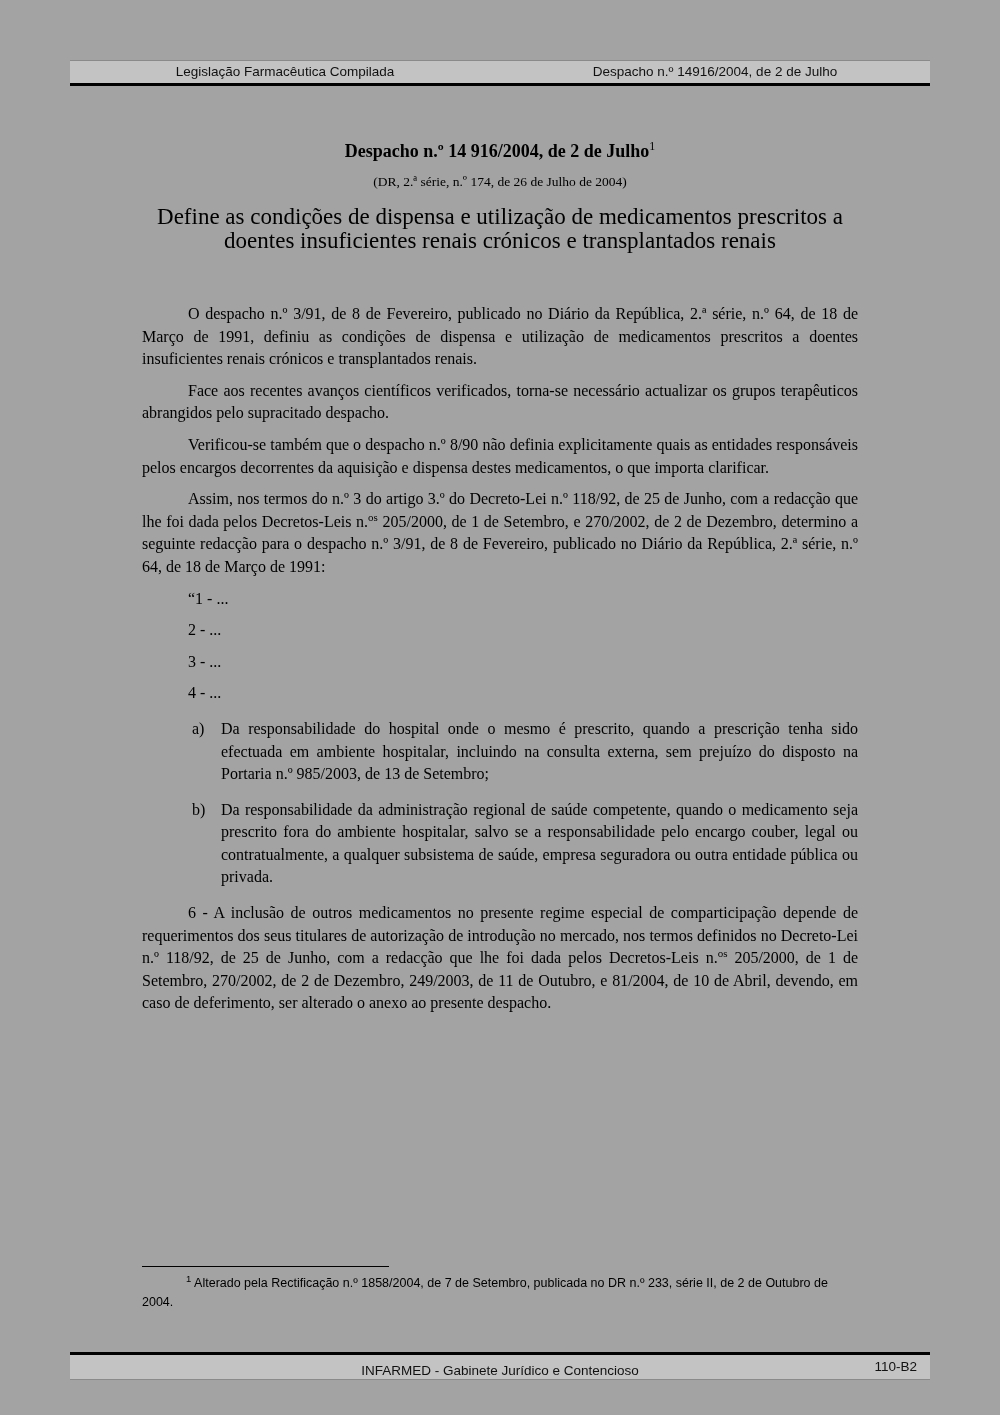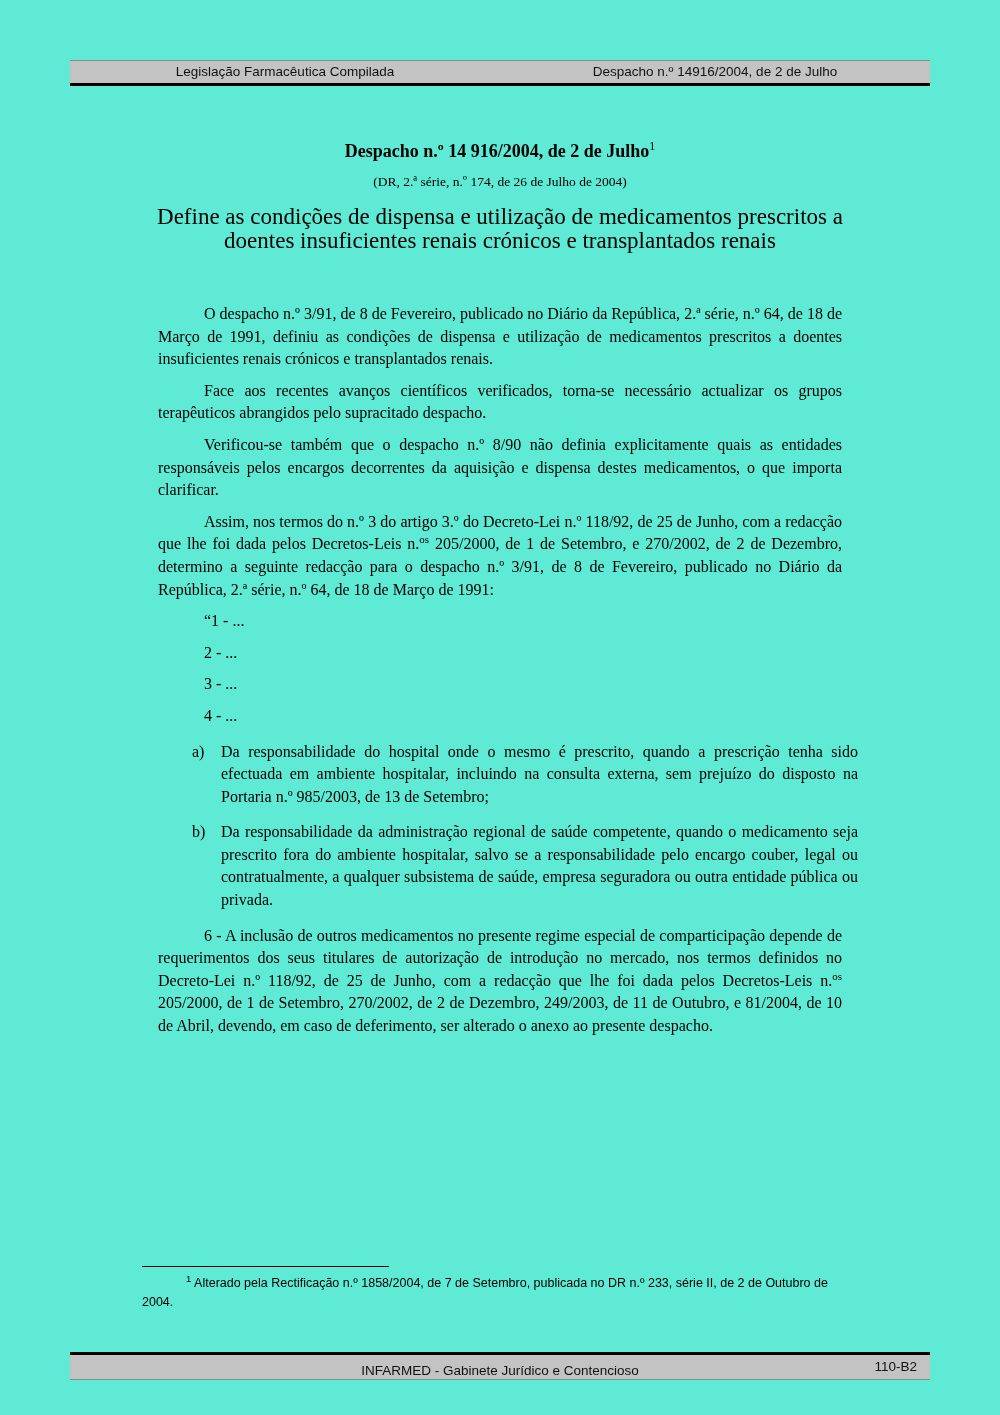--- a/index.html
+++ b/index.html
@@ -2,21 +2,21 @@
 <html><head>
 <meta charset="utf-8">
 <style>
   * { margin:0; padding:0; box-sizing:border-box; }
   html, body { background:#ffffff; }
   body {
     width:1000px; height:1415px; position:relative;
     font-family:"Liberation Serif", serif; color:#000;
     overflow:hidden;
   }
-  .page { position:absolute; inset:0; background:#5eead4; }
+  .page { position:absolute; inset:0; background:#a3a3a3; }
 
   
   .bar {
     position:absolute; left:70px; width:860px;
     background:var(--bar-bg, #c3c3c3);
     font-family:"Liberation Sans", sans-serif;
     font-size:13.5px; color:#111;
   }
   .top-bar {
     top:60px; height:26px;
@@ -39,21 +39,21 @@
   }
 
   
   .content { position:absolute; left:142px; width:716px; top:140px; }
   .title { font-size:18px; font-weight:bold; text-align:center; line-height:23px; }
   .title sup { font-weight:normal; font-size:12px; }
   .subtitle { text-align:center; font-size:13.5px; margin-top:10px; line-height:18px; }
   .summary { font-size:23px; font-weight:normal; text-align:center; margin-top:14px; line-height:23.5px; }
 
   .body-text { margin-top:51px; font-size:16px; line-height:22.6px; }
-  .body-text p { margin:9px 16px; }
+  .body-text p { margin:9px 0; }
   .body-text p.p { text-indent:46px; text-align:justify; }
   .body-text p.quote-item { padding-left:46px; }
   .body-text p.alpha-item {
     position:relative; padding-left:79px;
     text-align:justify; margin:13px 0;
   }
   .alpha-item .label { position:absolute; left:50px; }
   sup { font-size:11px; vertical-align:super; line-height:0; }
 
   

